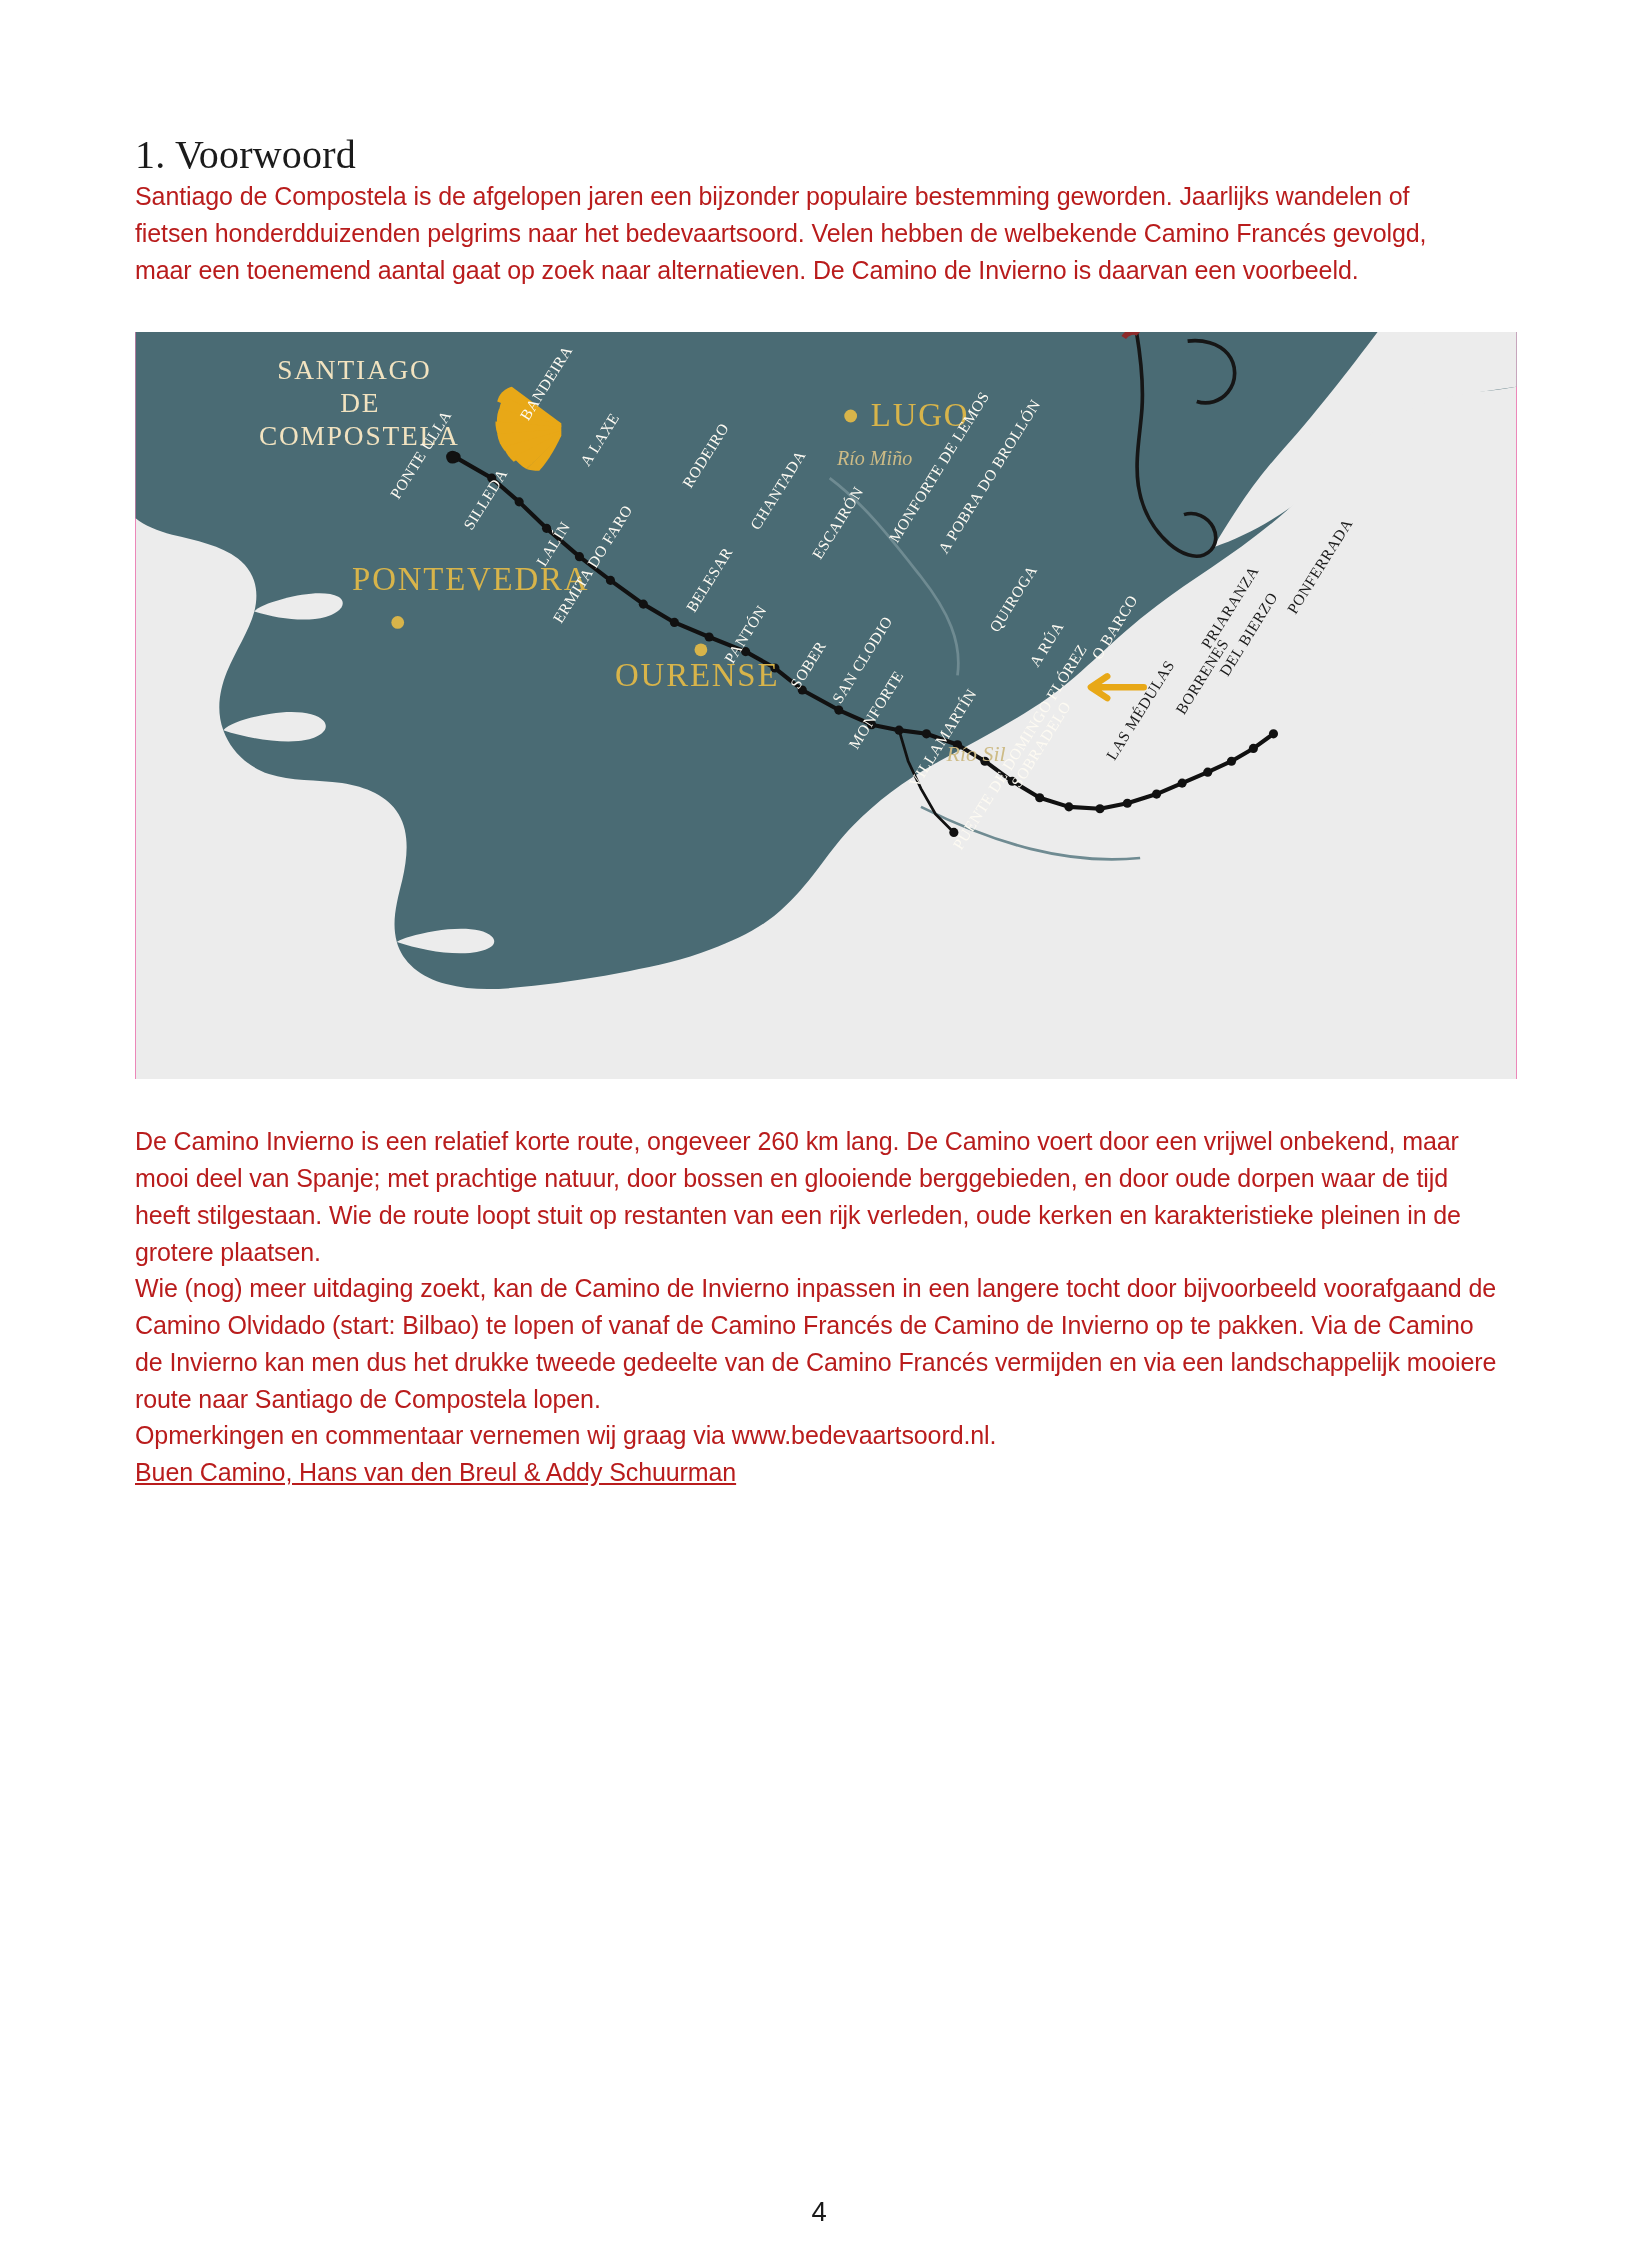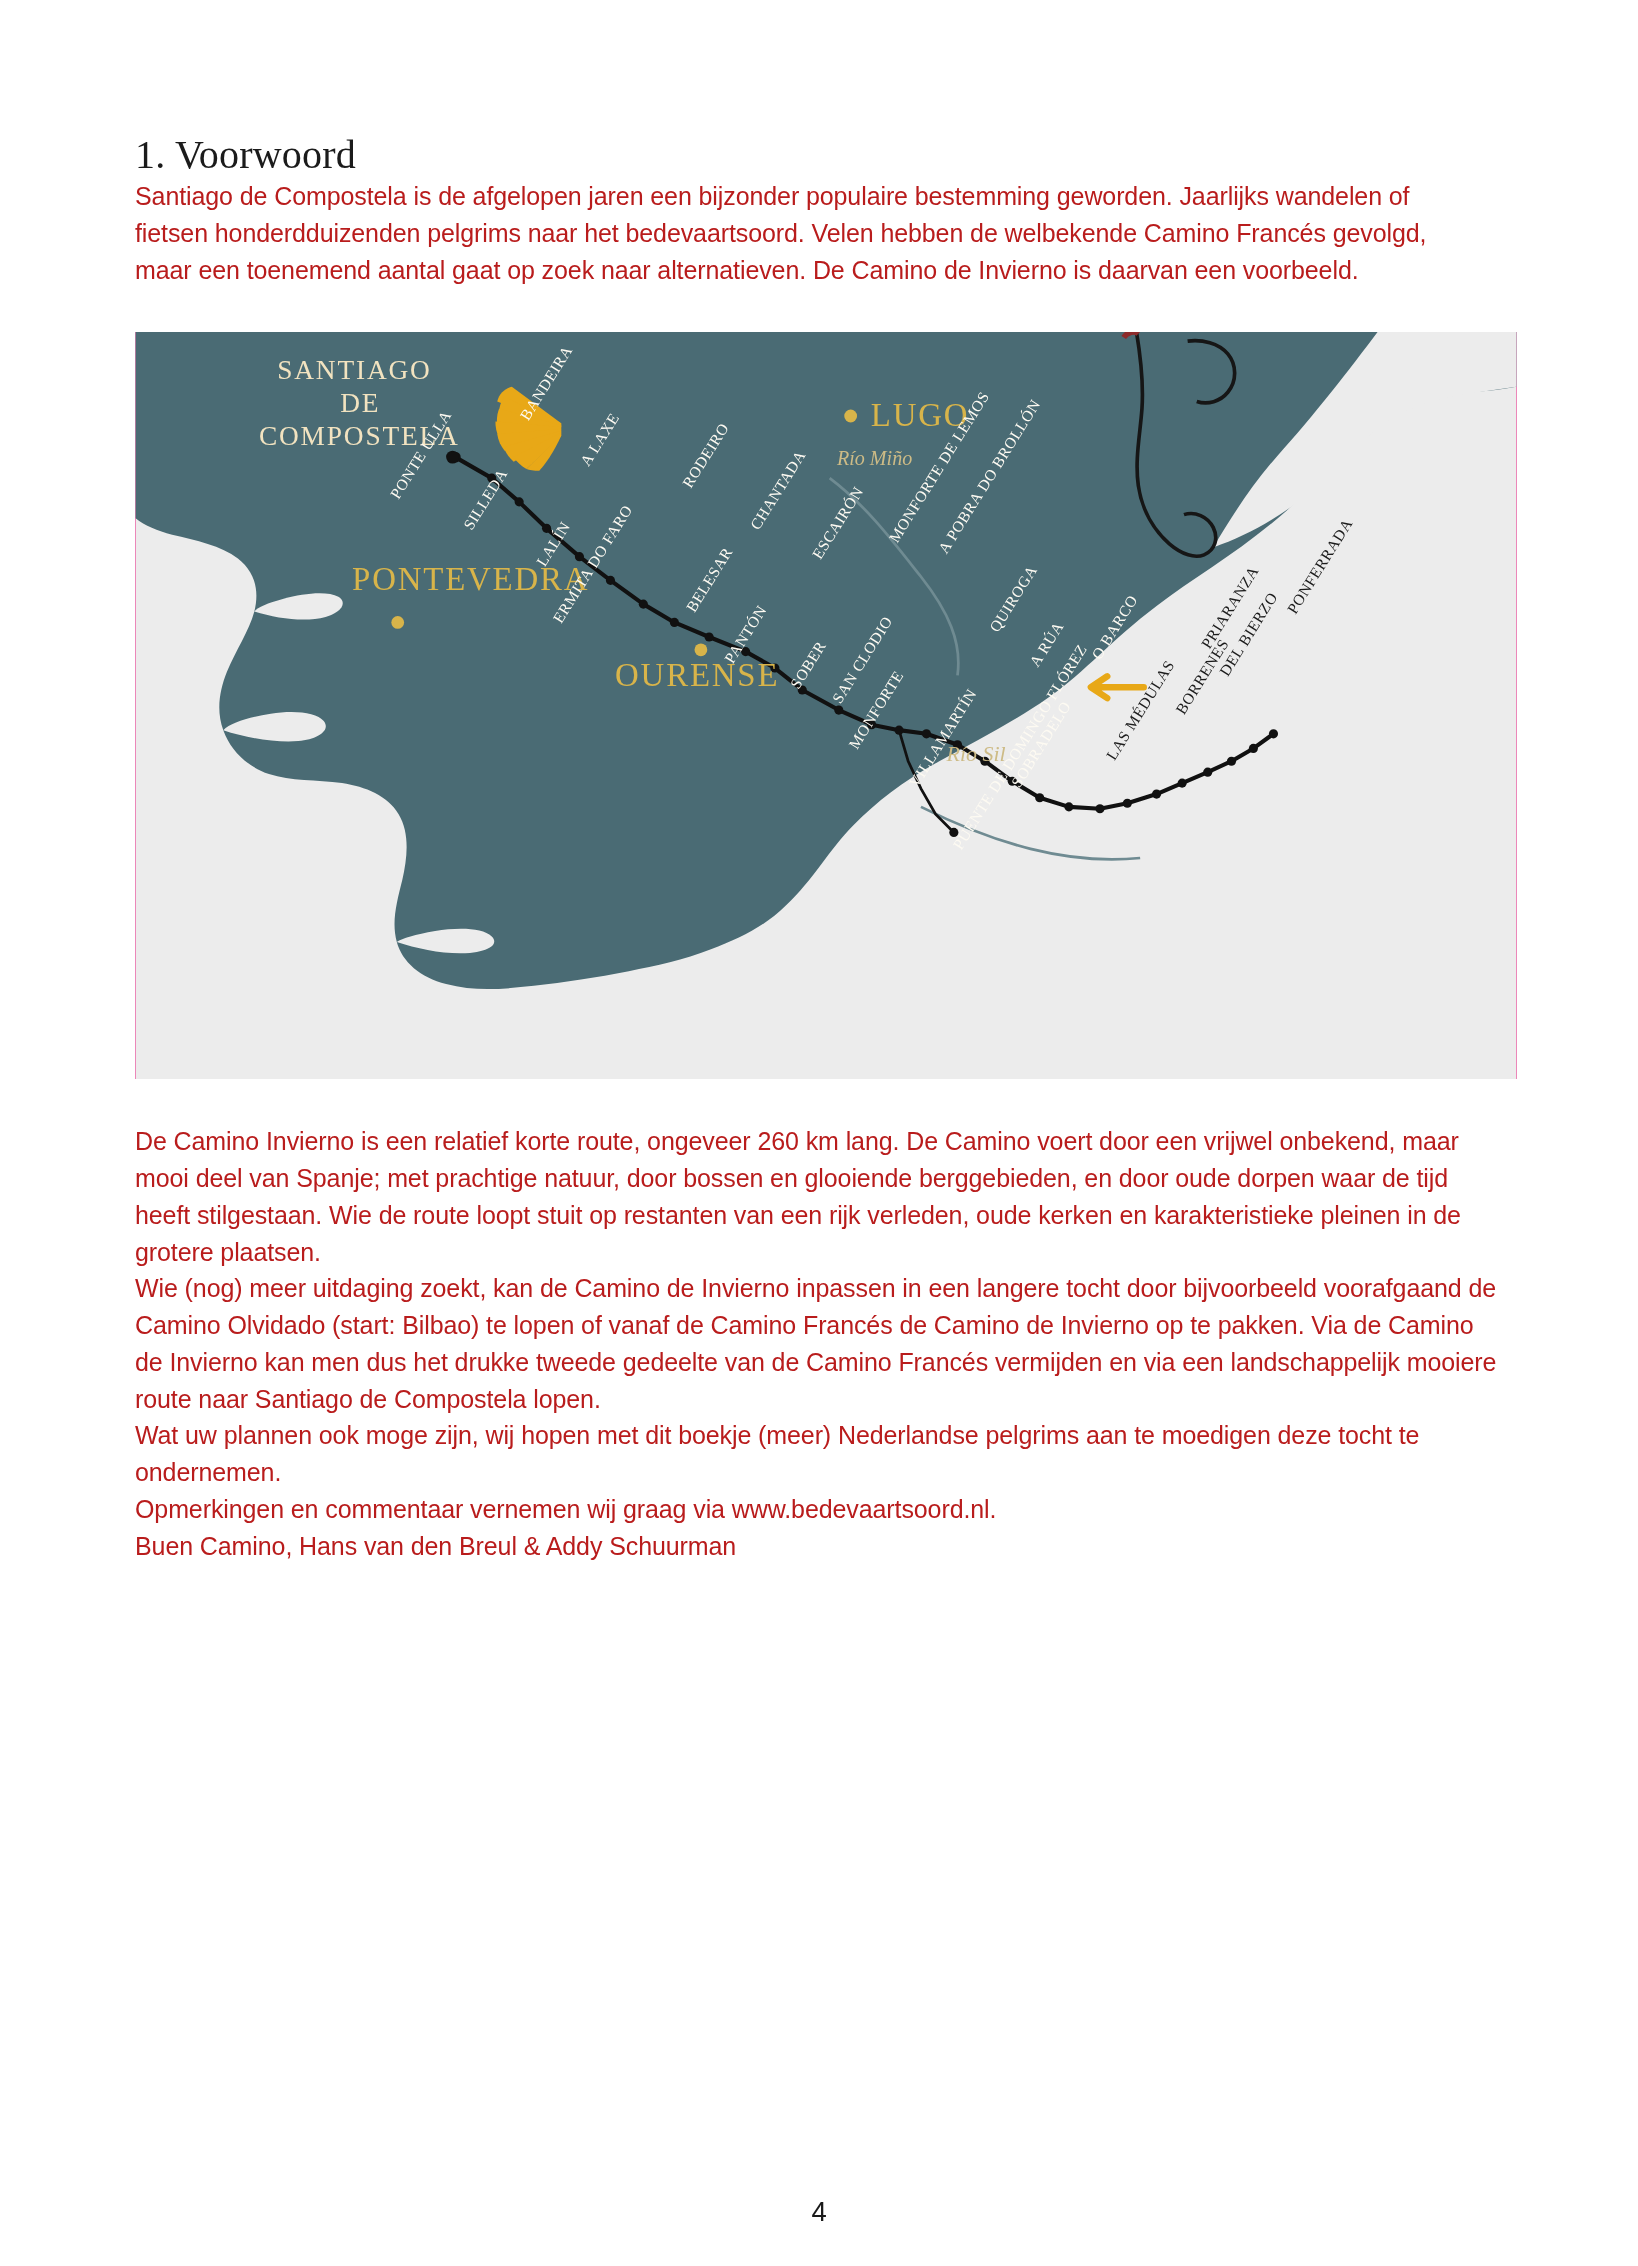--- a/index.html
+++ b/index.html
@@ -63,20 +63,21 @@
   }
   .para-block {
     margin-top: 44px;
     width: 1366px;
   }
   .para-block p + p {
     margin-top: 0;
   }
   .signature {
     margin-top: 40px;
+    text-decoration: underline;
   }
   .page-number {
     position: absolute;
     left: 0;
     top: 2152px;
     width: 1638px;
     text-align: center;
     font-family: "Liberation Sans", sans-serif;
     font-size: 27.4px;
     color: #1a1a1a;
@@ -256,21 +257,20 @@
           <text class="town-label-dark" transform="translate(1176,348) rotate(-58)">PRIARANZA</text>
           <text class="town-label-dark" transform="translate(1196,378) rotate(-58)">DEL BIERZO</text>
           <text class="town-label-dark" transform="translate(1270,310) rotate(-58)">PONFERRADA</text>
         </g>
       </svg>
     </div>
 
     <div class="para-block">
       <p class="body-text">De Camino Invierno  is een relatief korte route, ongeveer 260 km lang. De Camino voert door een vrijwel onbekend, maar mooi deel van Spanje; met prachtige natuur, door bossen en glooiende berggebieden, en door oude dorpen waar de tijd heeft stilgestaan. Wie de route loopt stuit op restanten van een rijk verleden, oude kerken en karakteristieke pleinen in de grotere plaatsen.</p>
       <p class="body-text">Wie (nog) meer uitdaging zoekt, kan de Camino de  Invierno inpassen in een langere tocht door bijvoorbeeld voorafgaand de Camino Olvidado (start: Bilbao) te lopen of vanaf de Camino Francés de Camino de Invierno  op te pakken. Via de Camino de Invierno  kan men dus het drukke tweede gedeelte van de Camino Francés vermijden en via een landschappelijk mooiere route naar Santiago de Compostela lopen.</p>
-      <p class="body-text">Wat uw plannen ook moge zijn, wij hopen met dit boekje (meer) Nederlandse pelgrims aan te moedigen deze tocht te ondernemen.</p>
       <p class="body-text">Opmerkingen en commentaar vernemen wij graag via www.bedevaartsoord.nl.</p>
       <p class="body-text signature">Buen Camino, Hans van den Breul &amp; Addy Schuurman</p>
     </div>
 
   </div>
 
   <div class="page-number">4</div>
 </div>
 
 

